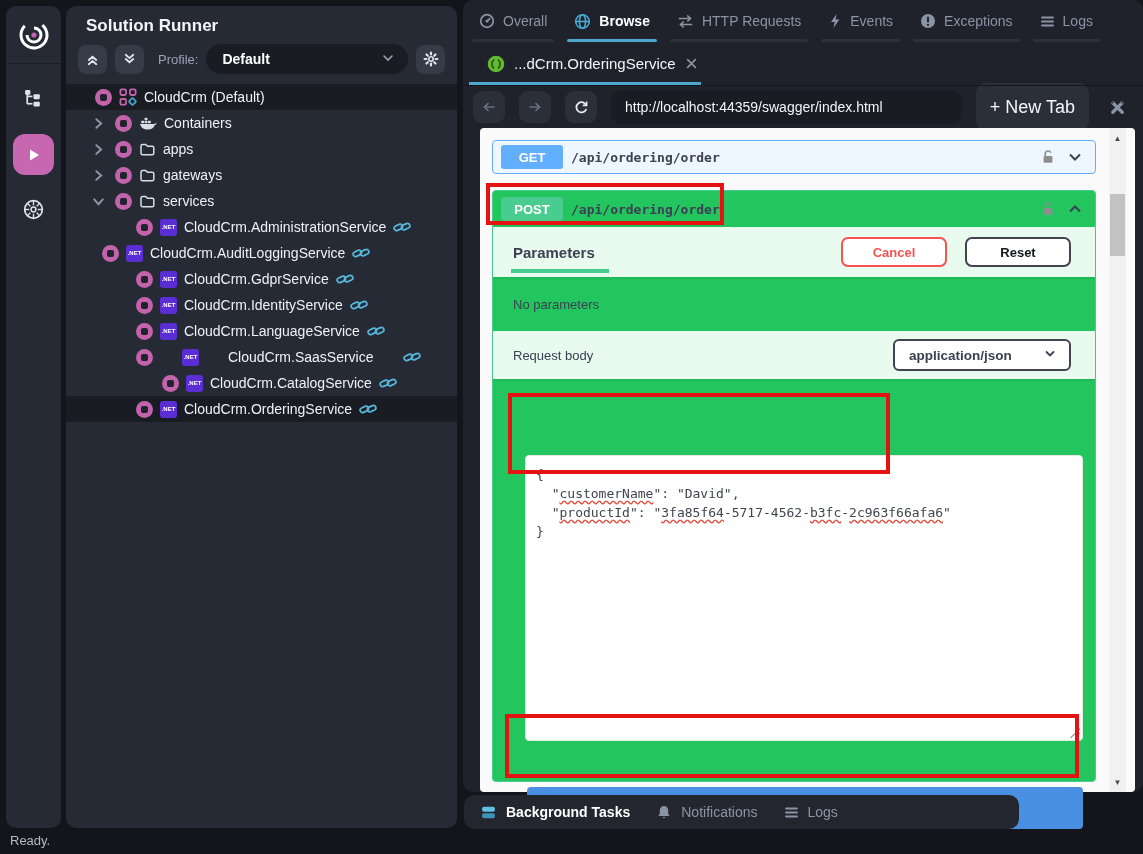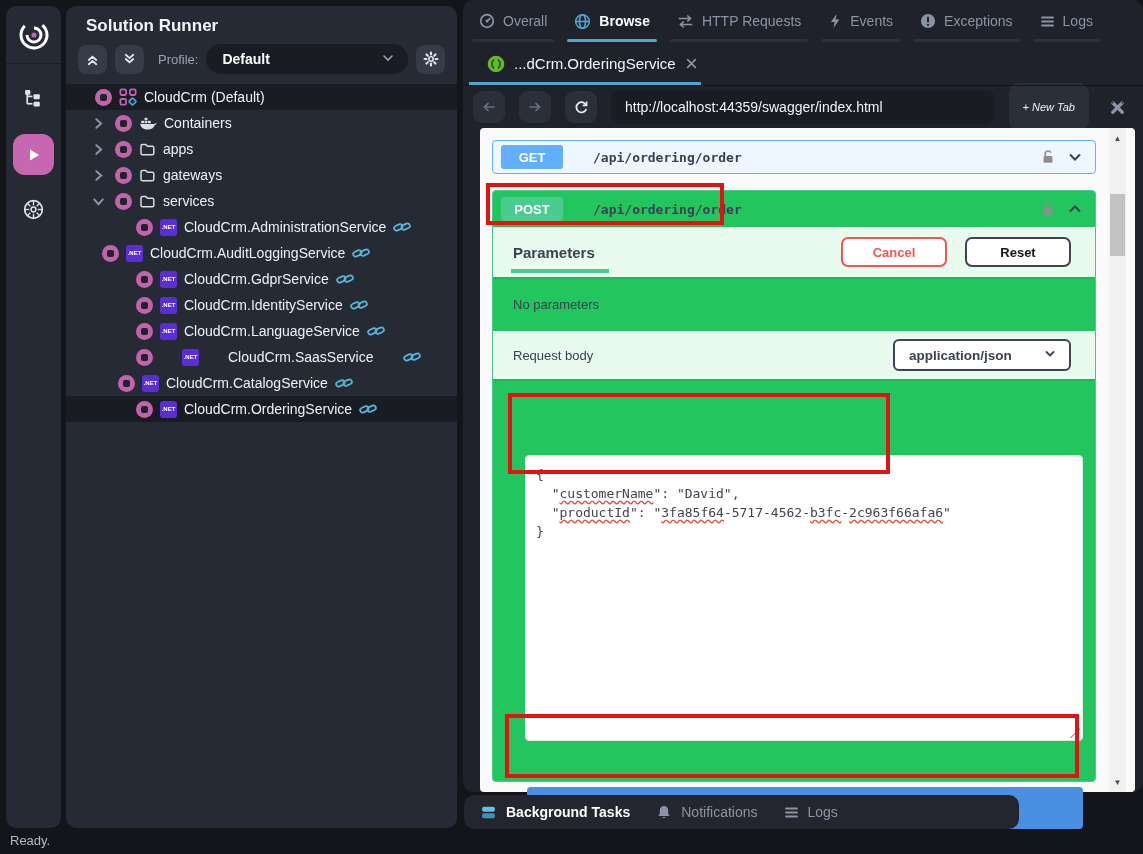--- a/index.html
+++ b/index.html
@@ -35,27 +35,27 @@
   .tab::after { content:''; position:absolute; left:-7px; right:-7px; bottom:0; height:3px; background:#2b303b; border-radius:2px; }
   .tab.active { color:#fff; font-weight:bold; }
   .tab.active::after { background:#4ea7cd; }
   #btabRow { height:44px; border-bottom:1px solid #14161c; display:flex; align-items:center; position:relative; }
   #btab { display:flex; align-items:center; gap:9px; padding-left:24px; height:100%; position:relative; }
   #btab::after { content:''; position:absolute; left:6px; bottom:0; width:232px; height:3px; background:#4ea7cd; }
   #btabTitle { color:#f2f4f8; font-size:15px; }
   #navRow { height:42px; display:flex; align-items:center; padding:0 12px 0 10px; gap:14px; }
   .nav-btn { width:32px; height:32px; border-radius:9px; background:#2a2f39; display:flex; align-items:center; justify-content:center; flex:0 0 auto; }
   #urlBar { flex:1; height:34px; background:#191c23; border-radius:10px; display:flex; align-items:center; padding:0 14px; color:#f2f4f8; font-size:14px; }
-  #newTab { height:48px; padding:0 14px; border-radius:10px; background:#2a2f39; color:#f2f4f8; font-size:11px; display:flex; align-items:center; flex:0 0 auto;font-style:italic; }
+  #newTab { height:48px; padding:0 14px; border-radius:10px; background:#2a2f39; color:#f2f4f8; font-size:18px; display:flex; align-items:center; flex:0 0 auto; }
   #toolsBtn { width:28px; display:flex; justify-content:center; }
 
   
   #swagger { position:absolute; left:17px; top:128px; width:655px; height:664px; background:#fafafa; border-radius:4px; color:#3b4151; }
   .opblock { position:absolute; left:12px; width:604px; border-radius:4px; }
-  .op-head { height:36px; display:flex; align-items:center; padding:0 12px 0 8px; gap:30px; }
+  .op-head { height:36px; display:flex; align-items:center; padding:0 12px 0 8px; gap:8px; }
   .method-badge { width:62px; height:24px; border-radius:3px; color:#fff; font-weight:bold; font-size:13px; display:flex; align-items:center; justify-content:center; flex:0 0 auto; }
   .op-path { font-family:"DejaVu Sans Mono", monospace; font-size:13px; font-weight:600; color:#3b4151; }
   .op-right { margin-left:auto; display:flex; align-items:center; gap:12px; }
   #getBlock { top:12px; height:34px; border:1px solid #61affe; background:#eef6ff; }
   #getBlock .op-head { height:32px; }
   #postBlock { top:62px; height:592px; border:1px solid #49cc90; background:#22c55e; }
   #postBadge { background:#49cc90; }
   #getBadge { background:#61affe; }
   .sec-head { background:rgba(255,255,255,.9); box-shadow:0 1px 2px rgba(0,0,0,.12); display:flex; align-items:center; padding:0 24px 0 20px; }
   #paramsHead { height:50px; }
@@ -309,21 +309,21 @@
         <span class="donut" style="margin-right: 7px;"></span>
         <span class="netbadge" style="margin-right: 7px;">.NET</span>
         <span>CloudCrm.SaasService</span>
         <span style="display: flex; margin-right: 0px; margin-left: 7px;">
           <svg width="18" height="18" viewBox="0 0 18 18" fill="none" stroke="#56b6d9" stroke-width="1.8">
             <rect x="1" y="7" width="8.6" height="4.8" rx="2.4" transform="rotate(-24 5.3 9.4)"></rect>
             <rect x="8.4" y="6.2" width="8.6" height="4.8" rx="2.4" transform="rotate(-24 12.7 8.6)"></rect>
           </svg>
         </span>
       </div>
-      <div class="trow" style="padding-left: 52px;">
+      <div class="trow" style="padding-left: 96px;">
         <span class="donut" style="margin-right: 7px;"></span>
         <span class="netbadge" style="margin-right: 7px;">.NET</span>
         <span>CloudCrm.CatalogService</span>
         <span style="display: flex; margin-right: 0px; margin-left: 7px;">
           <svg width="18" height="18" viewBox="0 0 18 18" fill="none" stroke="#56b6d9" stroke-width="1.8">
             <rect x="1" y="7" width="8.6" height="4.8" rx="2.4" transform="rotate(-24 5.3 9.4)"></rect>
             <rect x="8.4" y="6.2" width="8.6" height="4.8" rx="2.4" transform="rotate(-24 12.7 8.6)"></rect>
           </svg>
         </span>
       </div>

